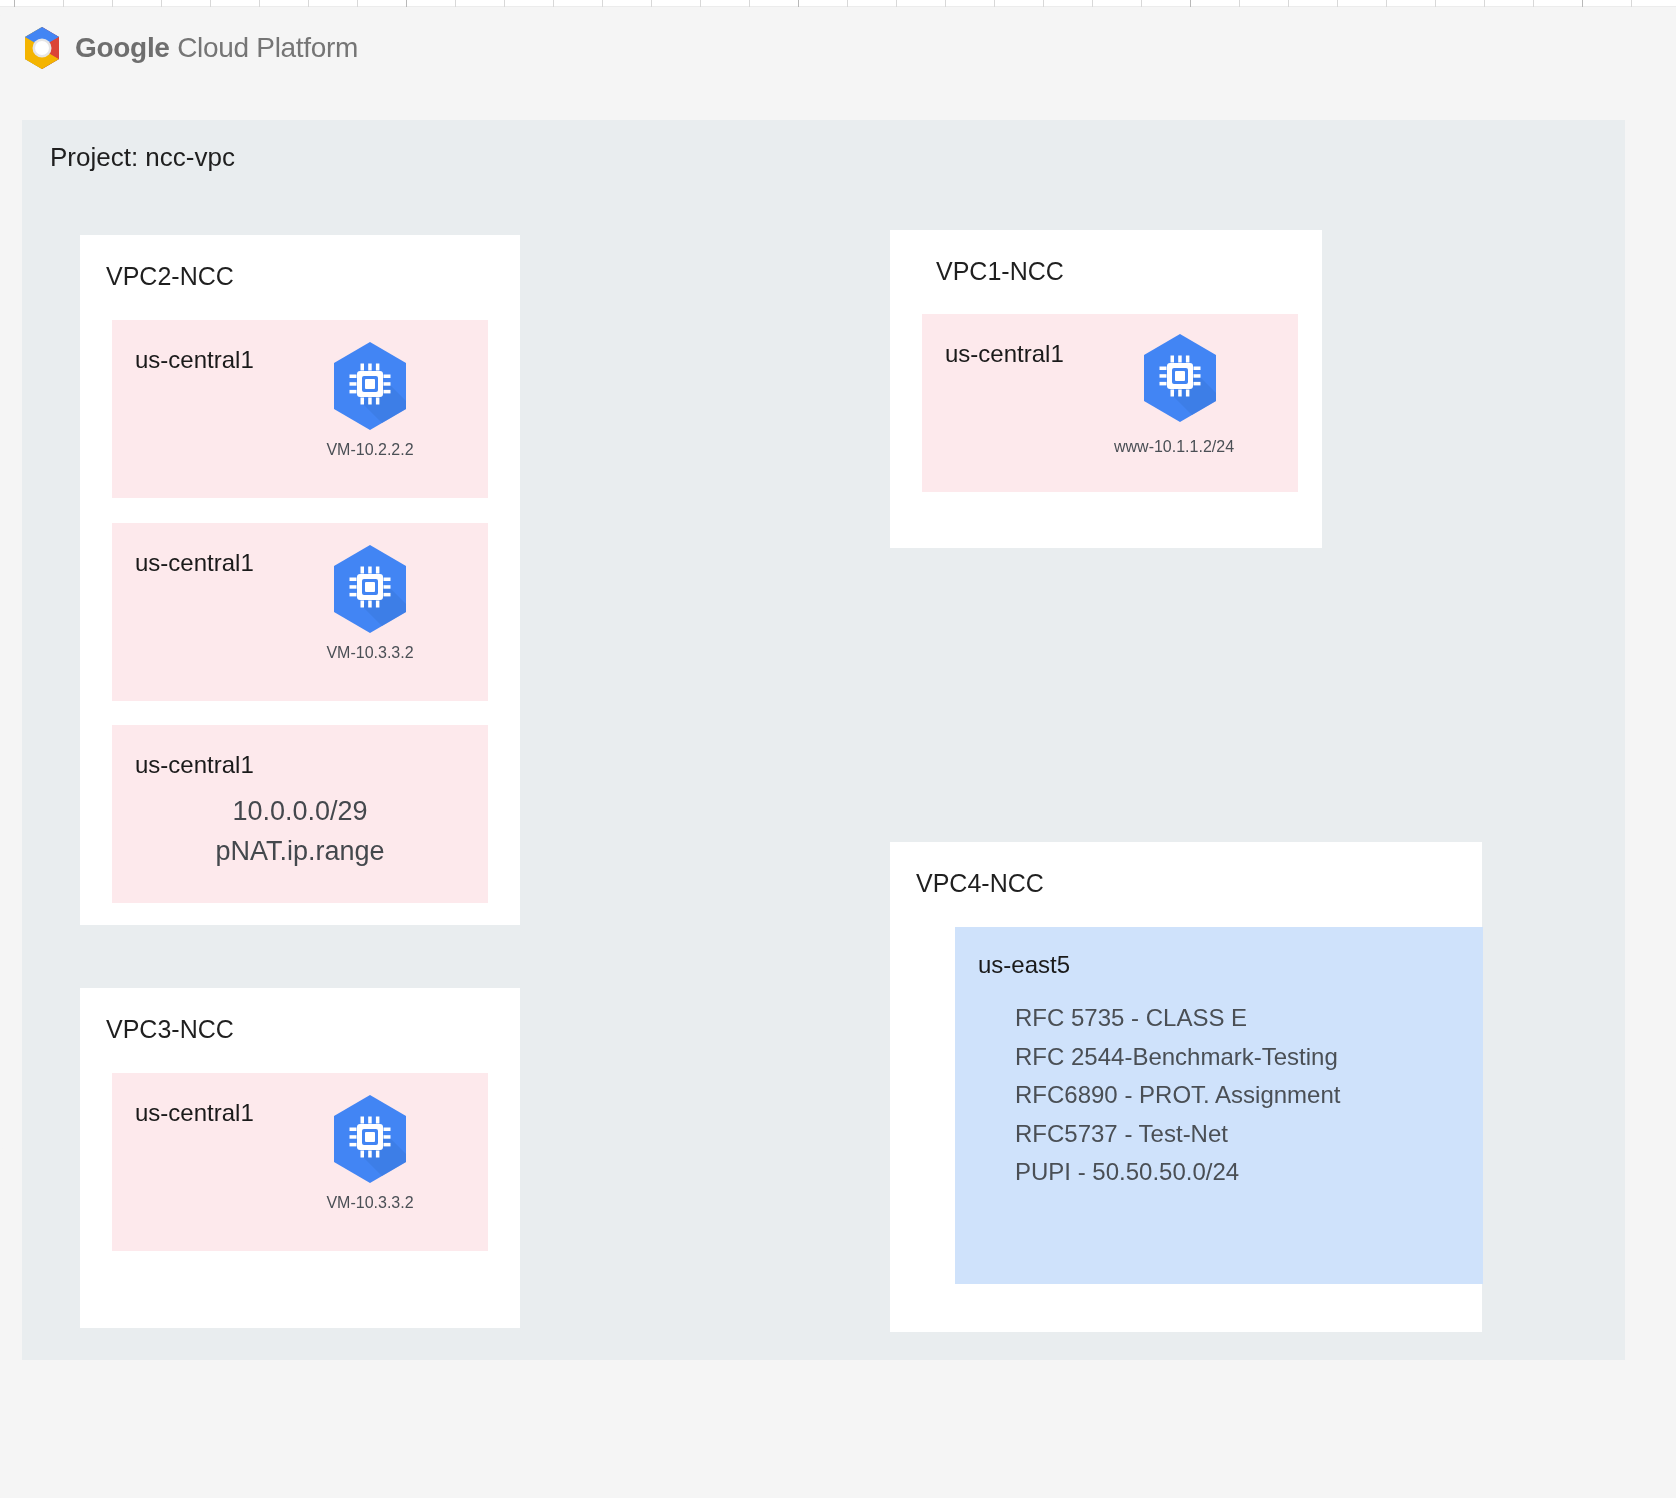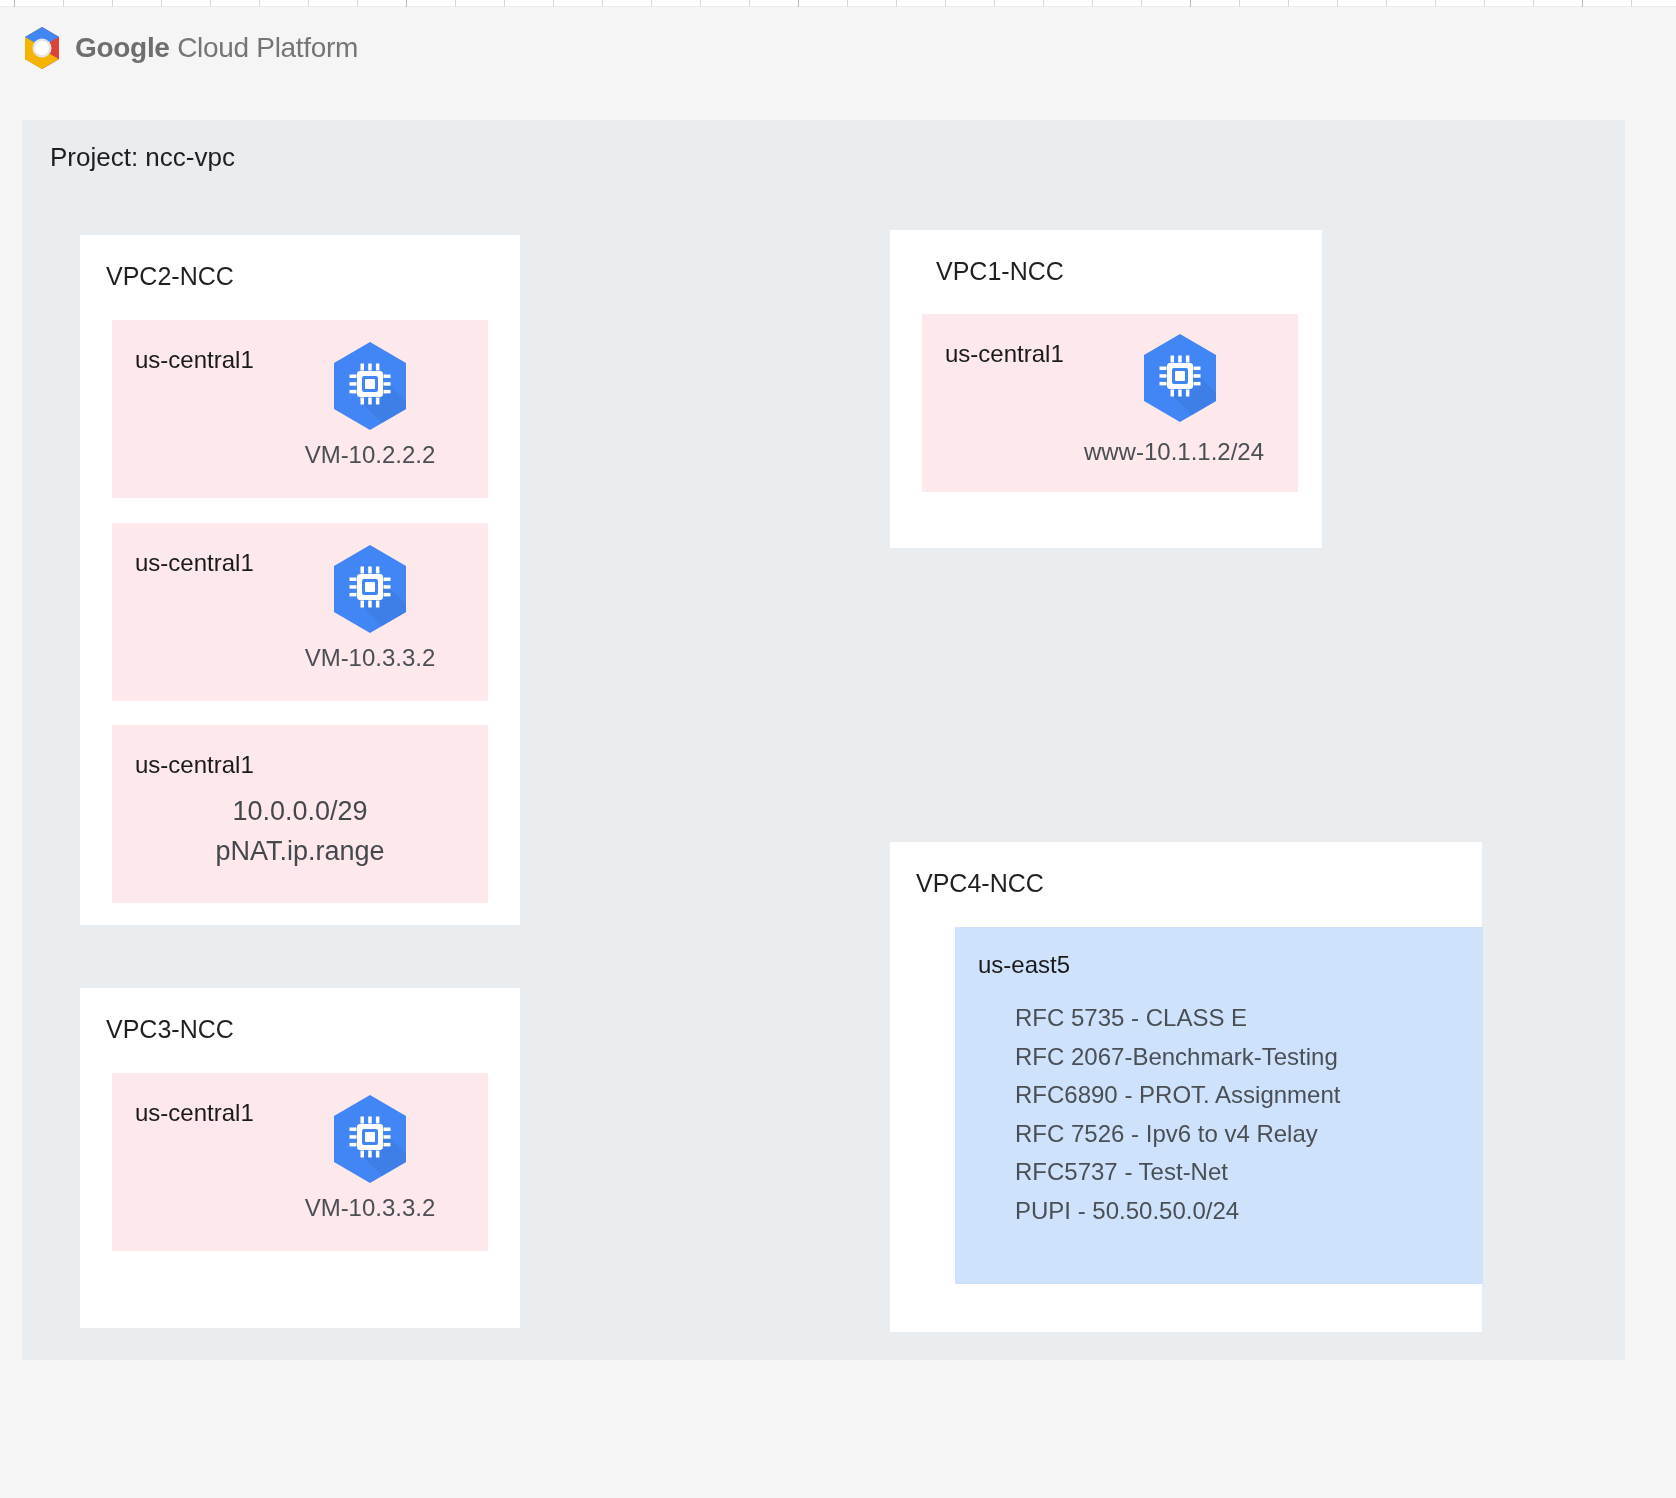--- a/index.html
+++ b/index.html
@@ -100,21 +100,21 @@
     white-space: nowrap;
   }
 
   .vm-icon {
     position: absolute;
     width: 92px;
     height: 96px;
   }
   .vm-caption {
     position: absolute;
-    font-size: 24px;
+    font-size: 16px;
     color: #4a4f55;
     white-space: nowrap;
     text-align: center;
   }
 
   .range-text {
     position: absolute;
     font-size: 27px;
     color: #44484d;
     line-height: 40px;
@@ -312,23 +312,22 @@
       </div>
     </div>
 
     <div class="vpc" style="left:868px; top:722px; width:592px; height:490px;">
       <div class="vpc-title" style="left:26px; top:27px;">VPC4-NCC</div>
 
       <div class="subnet blue" style="left:32px; top:85px; width:528px; height:357px;">
         <div class="subnet-label" style="left:23px; top:24px;">us-east5</div>
         <div class="rfc-list" id="rfc-list" style="left:60px; top:72px;">
             <div>RFC 5735 - CLASS E</div>
-            <div>RFC 2067-Benchmark-Testing</div>
+            <div>RFC 2544-Benchmark-Testing</div>
             <div>RFC6890 - PROT. Assignment</div>
-            <div>RFC 7526 - Ipv6 to v4 Relay</div>
             <div>RFC5737 - Test-Net</div>
             <div>PUPI - 50.50.50.0/24</div>
           </div>
       </div>
     </div>
 
   </div>
 </div>
 
 </body></html>

